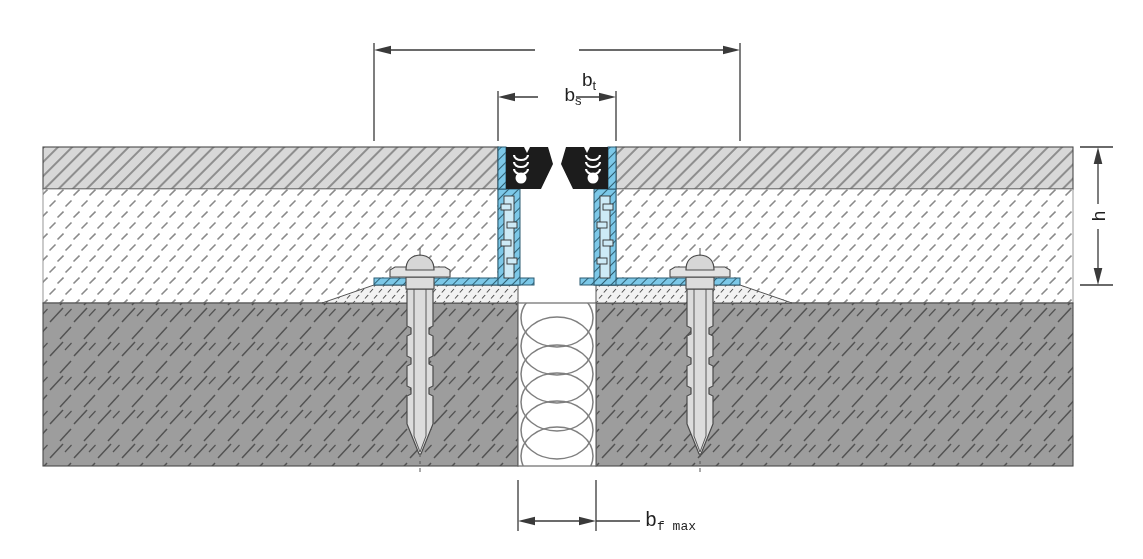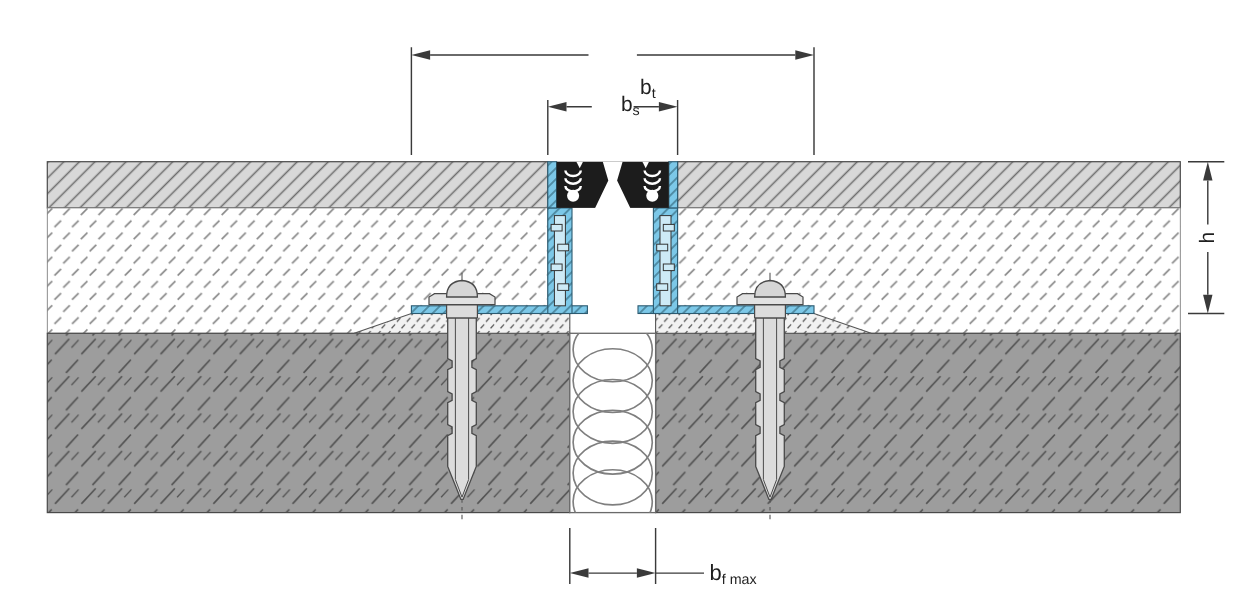--- a/index.html
+++ b/index.html
@@ -201,17 +201,17 @@
   </div>
 
   <div class="dim-label" style="left:573px; top:97px;">
     <span>b</span><sub>s</sub>
   </div>
 
   <div class="dim-label rot" style="left:1098px; top:216px;">
     <span>h</span>
   </div>
 
-  <div class="dim-label left-anchor" style="left:645px; top:523px;">
+  <div class="dim-label left-anchor" style="left:645px; top:523px;font-family:Liberation Mono, monospace;">
     <span>b</span><sub>f max</sub>
   </div>
 
 </div>
 
 </body></html>

